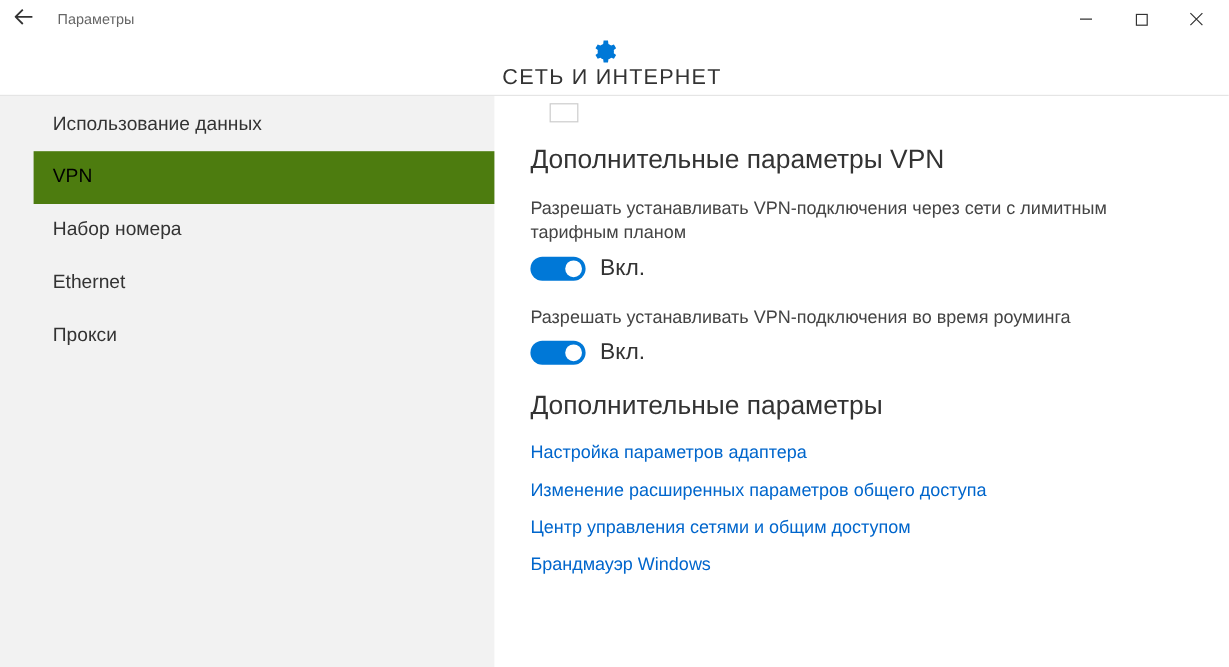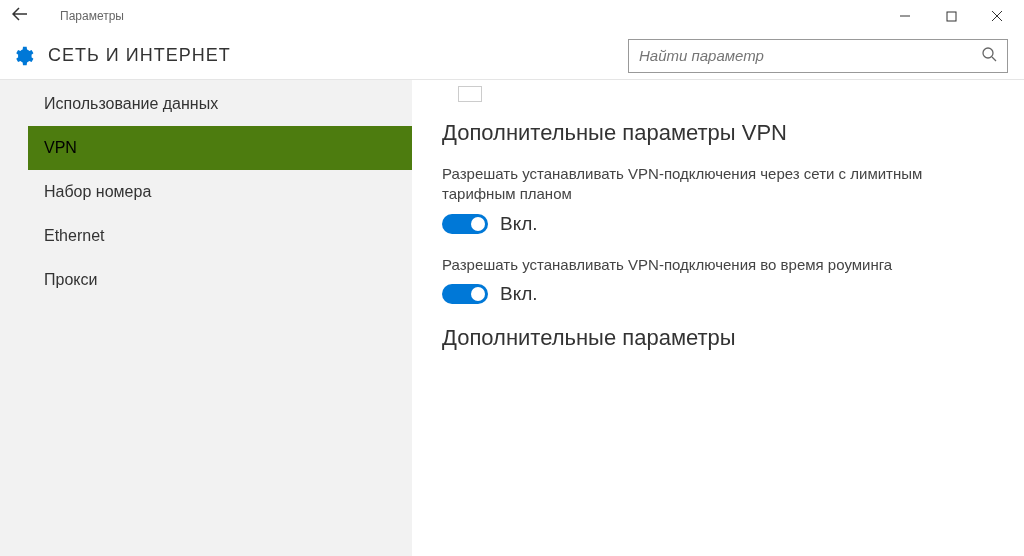--- a/index.html
+++ b/index.html
@@ -13,21 +13,20 @@
     overflow: hidden;
     position: relative;
   }
   .titlebar {
     height: 22px;
     display: flex;
     align-items: center;
     padding: 16px 4px;
     font-size: 12px;
     color: #666;
-    gap: 12px;
   }
   .titlebar .back {
     width: 32px;
     text-align: center;
     font-size: 16px;
     color: #333;
   }
   .titlebar .title { margin-left: 12px; }
   .titlebar .winbtns {
     margin-left: auto;
@@ -40,20 +39,21 @@
     align-items: center;
     justify-content: center;
     color: #333;
   }
   .headerrow {
     height: 48px;
     display: flex;
     align-items: center;
     padding: 0 16px 0 12px;
     border-bottom: 1px solid #e5e5e5;
+    flex-direction: column;
   }
   .gear {
     color: #0078d7;
     margin-right: 14px;
     display: flex;
     align-items: center;
   }
   .apptitle {
     font-size: 18px;
     letter-spacing: 1px;
@@ -186,29 +186,20 @@
   </div>
 </div>
 
 <div class="headerrow">
   <span class="gear">
     <svg width="22" height="22" viewBox="0 0 24 24">
         <path fill="#0078d7" d="M12 8a4 4 0 100 8 4 4 0 000-8zm9.4 4a7.5 7.5 0 00-.14-1.45l2.12-1.65-2-3.46-2.5 1a7.6 7.6 0 00-2.5-1.45L16 2h-4l-.38 2.99a7.6 7.6 0 00-2.5 1.45l-2.5-1-2 3.46 2.12 1.65A7.5 7.5 0 006.6 12c0 .49.05.97.14 1.45l-2.12 1.65 2 3.46 2.5-1a7.6 7.6 0 002.5 1.45L12 22h4l.38-2.99a7.6 7.6 0 002.5-1.45l2.5 1 2-3.46-2.12-1.65c.09-.48.14-.96.14-1.45z"></path>
       </svg>
   </span>
   <div class="apptitle">СЕТЬ И ИНТЕРНЕТ</div>
-  <div class="searchwrap">
-    <input type="text" placeholder="Найти параметр" style="">
-    <span class="sicon">
-      <svg width="16" height="16" viewBox="0 0 16 16">
-          <circle cx="7" cy="7" r="5" stroke="#666" stroke-width="1.3" fill="none"></circle>
-          <path d="M11 11 L15 15" stroke="#666" stroke-width="1.3"></path>
-        </svg>
-    </span>
-  </div>
 </div>
 
 <div class="body">
   <div class="sidebar">
     <div class="navitem">Использование данных</div>
     <div class="navitem active">VPN</div>
     <div class="navitem">Набор номера</div>
     <div class="navitem">Ethernet</div>
     <div class="navitem">Прокси</div>
   </div>
@@ -229,14 +220,20 @@
     <div class="optlabel">Разрешать устанавливать VPN-подключения во время роуминга</div>
     <div class="togglerow">
       <div class="toggle">
           <div class="knob"></div>
         </div>
       <div class="togstate">Вкл.</div>
     </div>
 
     <div class="h2" style="margin-top:6px;">Дополнительные параметры</div>
 
+    <div class="linklist">
+      <a>Настройка параметров адаптера</a>
+      <a>Изменение расширенных параметров общего доступа</a>
+      <a>Центр управления сетями и общим доступом</a>
+      <a>Брандмауэр Windows</a>
+    </div>
   </div>
 </div>
 
 </body></html>

